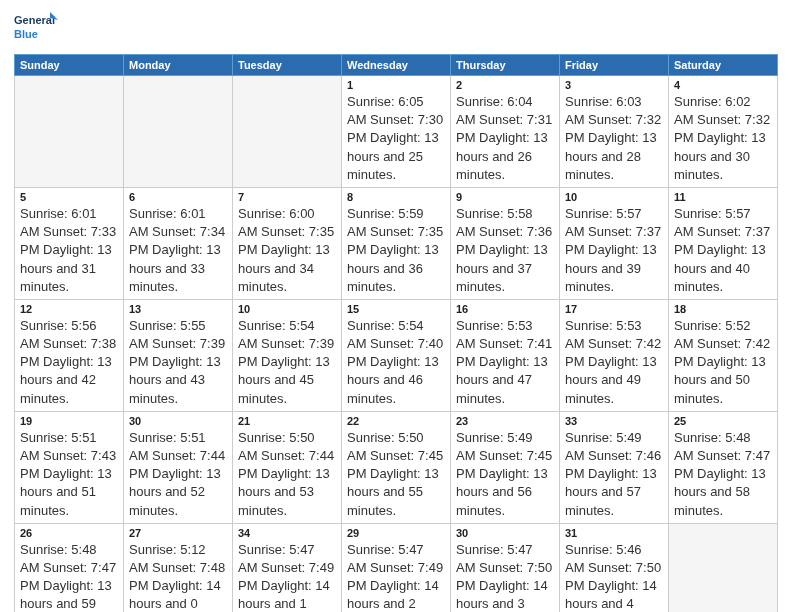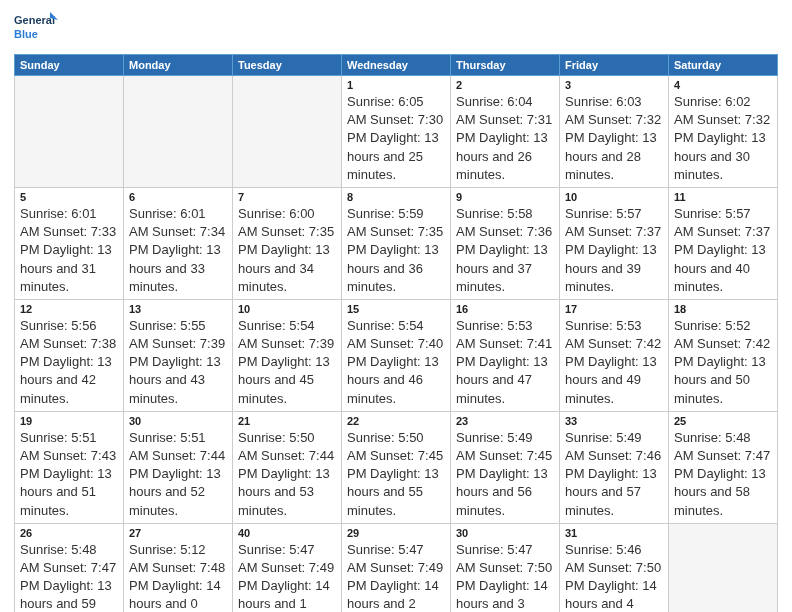--- a/index.html
+++ b/index.html
@@ -305,21 +305,21 @@
 and 59 minutes.</div>
           </td>
           <td>
             <div class="day-number">27</div>
             <div class="cell-info">Sunrise: 5:12 AM
 Sunset: 7:48 PM
 Daylight: 14 hours
 and 0 minutes.</div>
           </td>
           <td>
-            <div class="day-number">40</div>
+            <div class="day-number">34</div>
             <div class="cell-info">Sunrise: 5:47 AM
 Sunset: 7:49 PM
 Daylight: 14 hours
 and 1 minute.</div>
           </td>
           <td>
             <div class="day-number">29</div>
             <div class="cell-info">Sunrise: 5:47 AM
 Sunset: 7:49 PM
 Daylight: 14 hours

